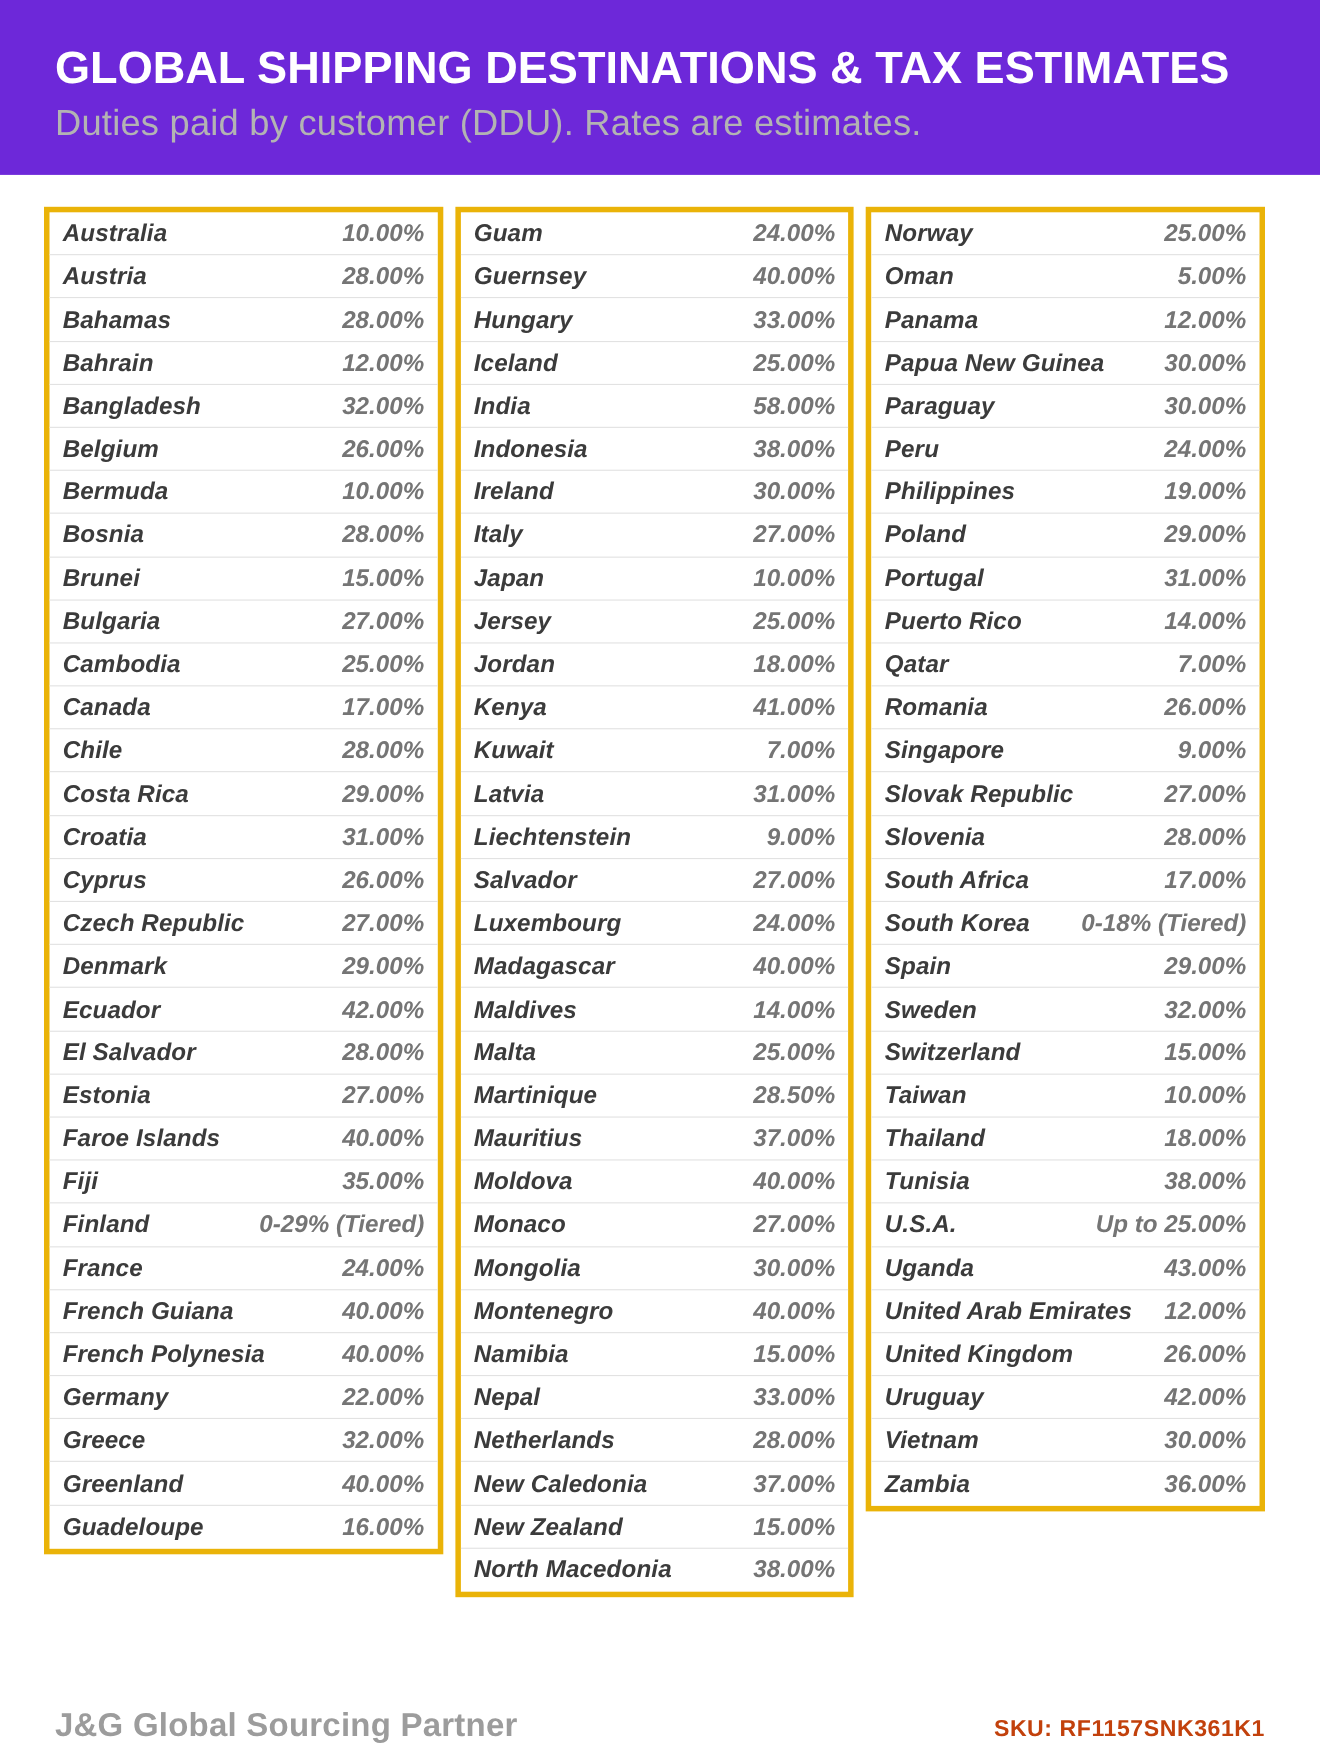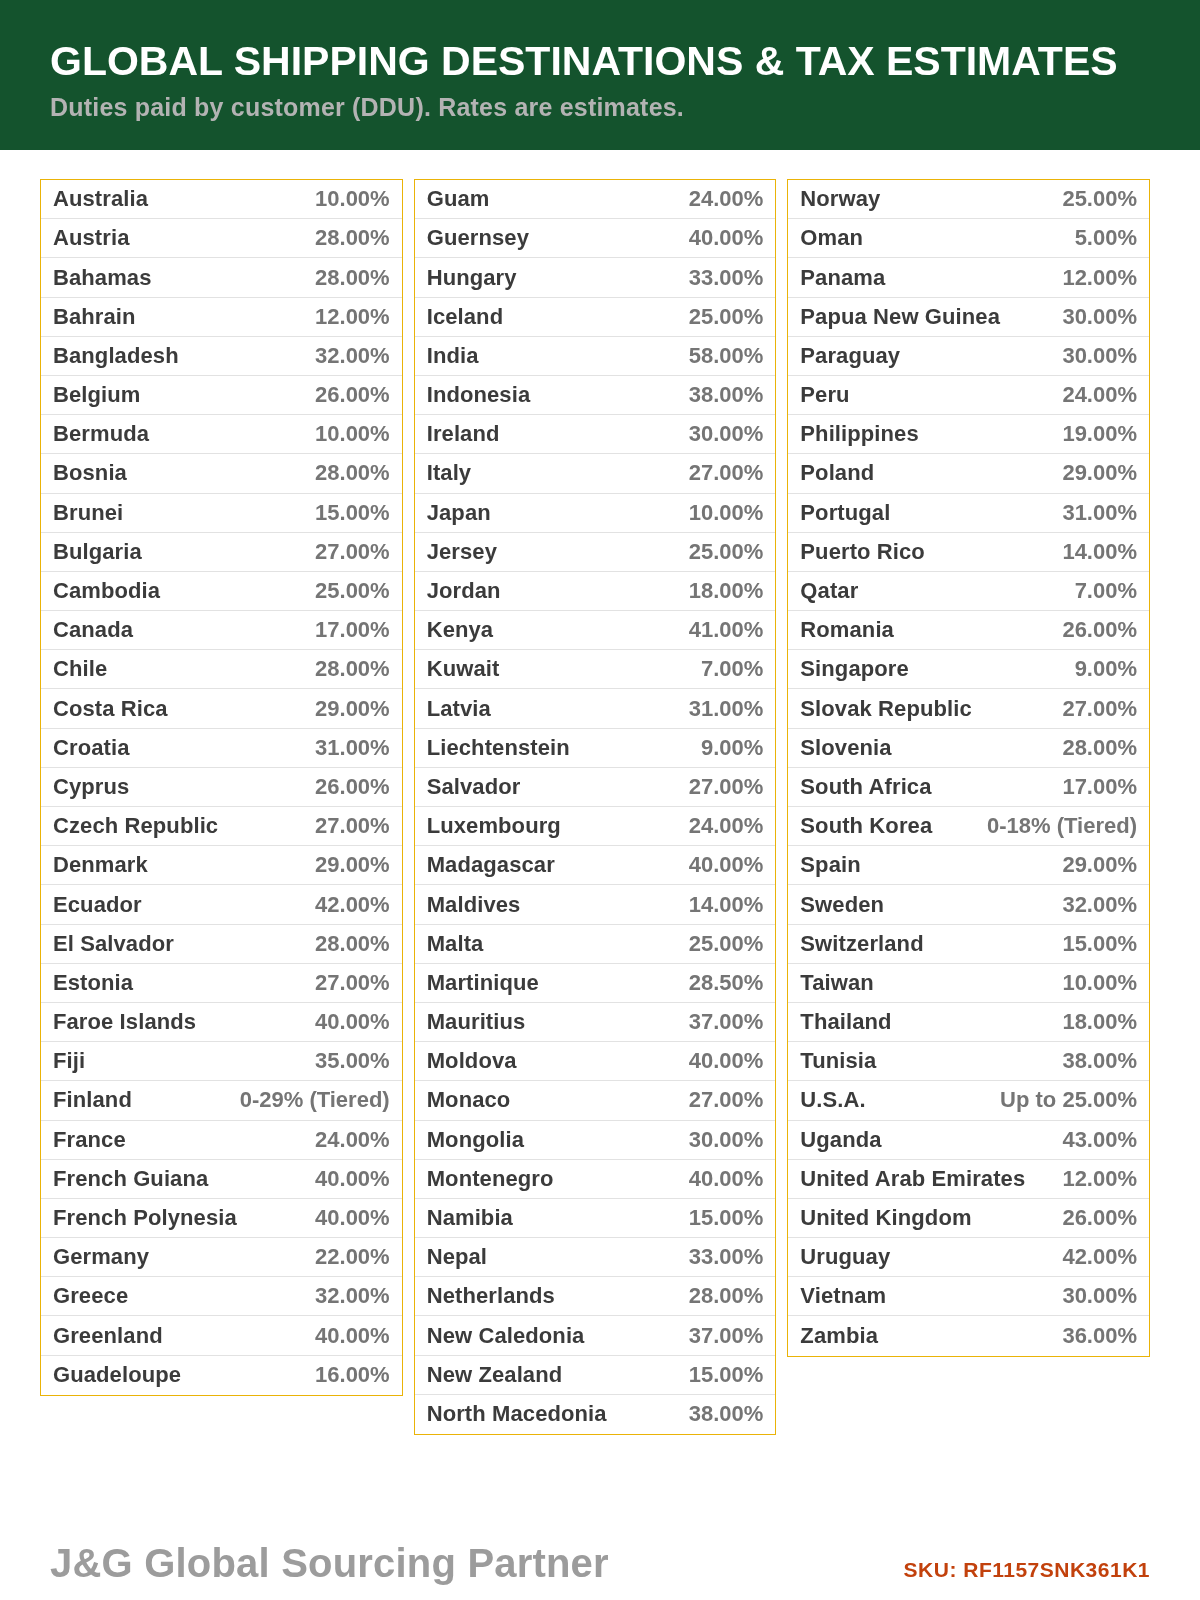--- a/index.html
+++ b/index.html
@@ -6,49 +6,50 @@
   html, body { margin: 0; padding: 0; }
   body {
     width: 1200px;
     height: 1600px;
     position: relative;
     background: #ffffff;
     font-family: "Liberation Sans", sans-serif;
     overflow: hidden;
   }
   .hdr {
-    background: #14532d;
+    background: #6d28d9;
     padding: 40px 50px 28px 50px;
   }
   .hdr h1 {
     margin: 0;
     color: #ffffff;
     font-size: 41px;
     font-weight: 800;
     line-height: 1.05;
     letter-spacing: 0px;
     white-space: nowrap;
   }
   .hdr p {
     margin: 10px 0 0 0;
     color: #b3b3b3;
-    font-size: 25px;
-    font-weight: 700;
+    font-size: 33px;
+    font-weight: 400;
     letter-spacing: 0.2px;
   }
   .grid {
     display: flex;
     gap: 11px;
     margin: 29px 50px 0 40px;
     align-items: flex-start;
   }
   .col {
     flex: 1;
-    border: 1px solid #eab308;
+    border: 5px solid #eab308;
     background: #ffffff;
+    font-style: italic;
   }
   .row {
     height: 39.2px;
     display: flex;
     align-items: center;
     justify-content: space-between;
     padding: 0 12px;
     border-bottom: 1px solid #e2e2e2;
   }
   .row:last-child { border-bottom: none; gap: 41px; }
@@ -68,21 +69,21 @@
   .ftr {
     position: absolute;
     left: 50px;
     right: 50px;
     bottom: 14px;
     display: flex;
     justify-content: space-between;
     align-items: baseline;
   }
   .brand {
-    font-size: 40px;
+    font-size: 30px;
     font-weight: 700;
     color: #9c9c9c;
     letter-spacing: 0.2px;
   }
   .sku {
     font-size: 21px;
     font-weight: 700;
     color: #c2410c;
     letter-spacing: 0.5px;
   }

